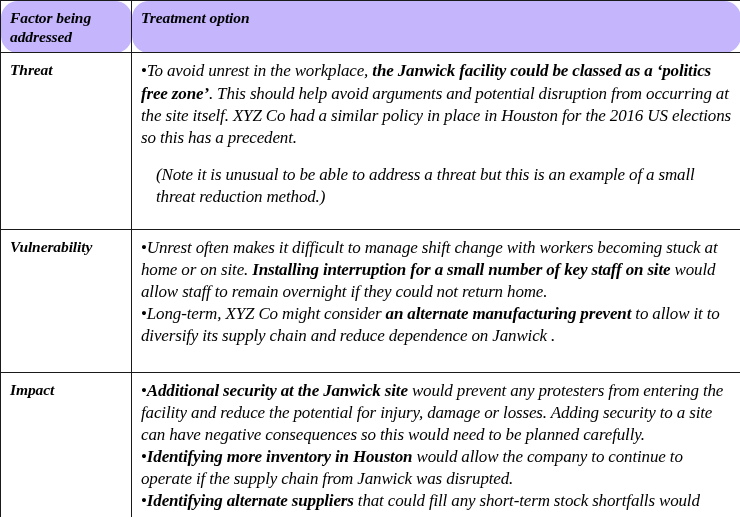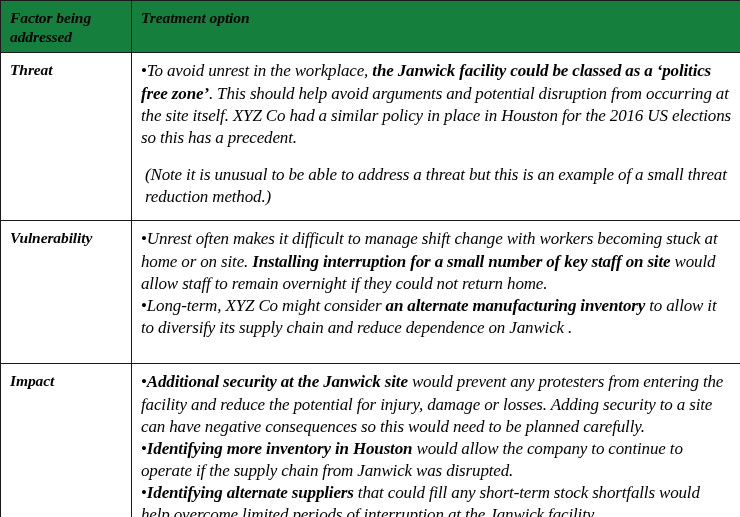--- a/index.html
+++ b/index.html
@@ -31,26 +31,27 @@
     padding: 7px 8px 6px 9px;
     text-align: left;
   }
 
   
   col.col-factor { width: 131px; }
   col.col-treatment { width: 609px; }
 
   
   .header-row th {
-    background: #15803d;
+    background: #c4b5fd;
     font-style: italic;
     font-weight: bold;
     font-size: 15.5px;
     line-height: 1.24;
     letter-spacing: -0.1px;
+    border-radius: 17px;
   }
 
   
   .factor-cell {
     font-style: italic;
     font-weight: bold;
     font-size: 15.5px;
     line-height: 1.25;
     letter-spacing: -0.1px;
   }
@@ -58,21 +59,21 @@
   
   .treatment-cell {
     font-style: italic;
     font-weight: normal;
     font-size: 17px;
     line-height: 1.30;
     letter-spacing: -0.15px;
   }
 
   .para {
-    margin: 4px;
+    margin: 15px;
     text-indent: 0;
   }
   .para + .para {
     margin-top: 0;
   }
   .para.spaced {
     margin-top: 15px;
   }
 
   .bullet-line {
@@ -114,21 +115,21 @@
       <td class="factor-cell">Threat</td>
       <td class="treatment-cell">
           <p class="para bullet-line"><span class="bullet-glyph">•</span><span>To avoid unrest in the workplace, </span><strong>the Janwick facility could be classed as a ‘politics free zone’</strong><span>.  This should help avoid arguments and potential disruption from occurring at the site itself.  XYZ Co  had a similar policy in place in Houston for the 2016 US elections so this has a precedent.</span></p>
           <p class="para spaced"><span>(Note it is unusual to be able to address a threat but this is an example of a small threat reduction method.)</span></p>
         </td>
     </tr>
     <tr class="row-vulnerability">
       <td class="factor-cell">Vulnerability</td>
       <td class="treatment-cell">
           <p class="para bullet-line"><span class="bullet-glyph">•</span><span>Unrest often makes it difficult to manage shift change with workers becoming stuck at home or on site.  </span><strong>Installing interruption for a small number of key staff on site</strong><span> would allow staff to remain overnight if they could not return home.</span></p>
-          <p class="para bullet-line"><span class="bullet-glyph">•</span><span>Long-term, XYZ Co might consider </span><strong>an alternate manufacturing inventory</strong><span> to allow it to diversify its supply chain and reduce dependence on Janwick .</span></p>
+          <p class="para bullet-line"><span class="bullet-glyph">•</span><span>Long-term, XYZ Co might consider </span><strong>an alternate manufacturing prevent</strong><span> to allow it to diversify its supply chain and reduce dependence on Janwick .</span></p>
         </td>
     </tr>
     <tr class="row-impact">
       <td class="factor-cell">Impact</td>
       <td class="treatment-cell">
           <p class="para bullet-line"><span class="bullet-glyph">•</span><strong>Additional security at the Janwick site</strong><span> would  prevent any protesters from entering the facility and reduce the potential for injury, damage or losses.  Adding security to a site can have negative consequences so this would need to be planned carefully.</span></p>
           <p class="para bullet-line"><span class="bullet-glyph">•</span><strong>Identifying more inventory in Houston</strong><span> would allow the company to continue to operate if the supply chain from Janwick was disrupted.</span></p>
           <p class="para bullet-line"><span class="bullet-glyph">•</span><strong>Identifying alternate suppliers</strong><span> that could fill any short-term stock shortfalls would help overcome limited periods of interruption at the Janwick facility.</span></p>
         </td>
     </tr>

